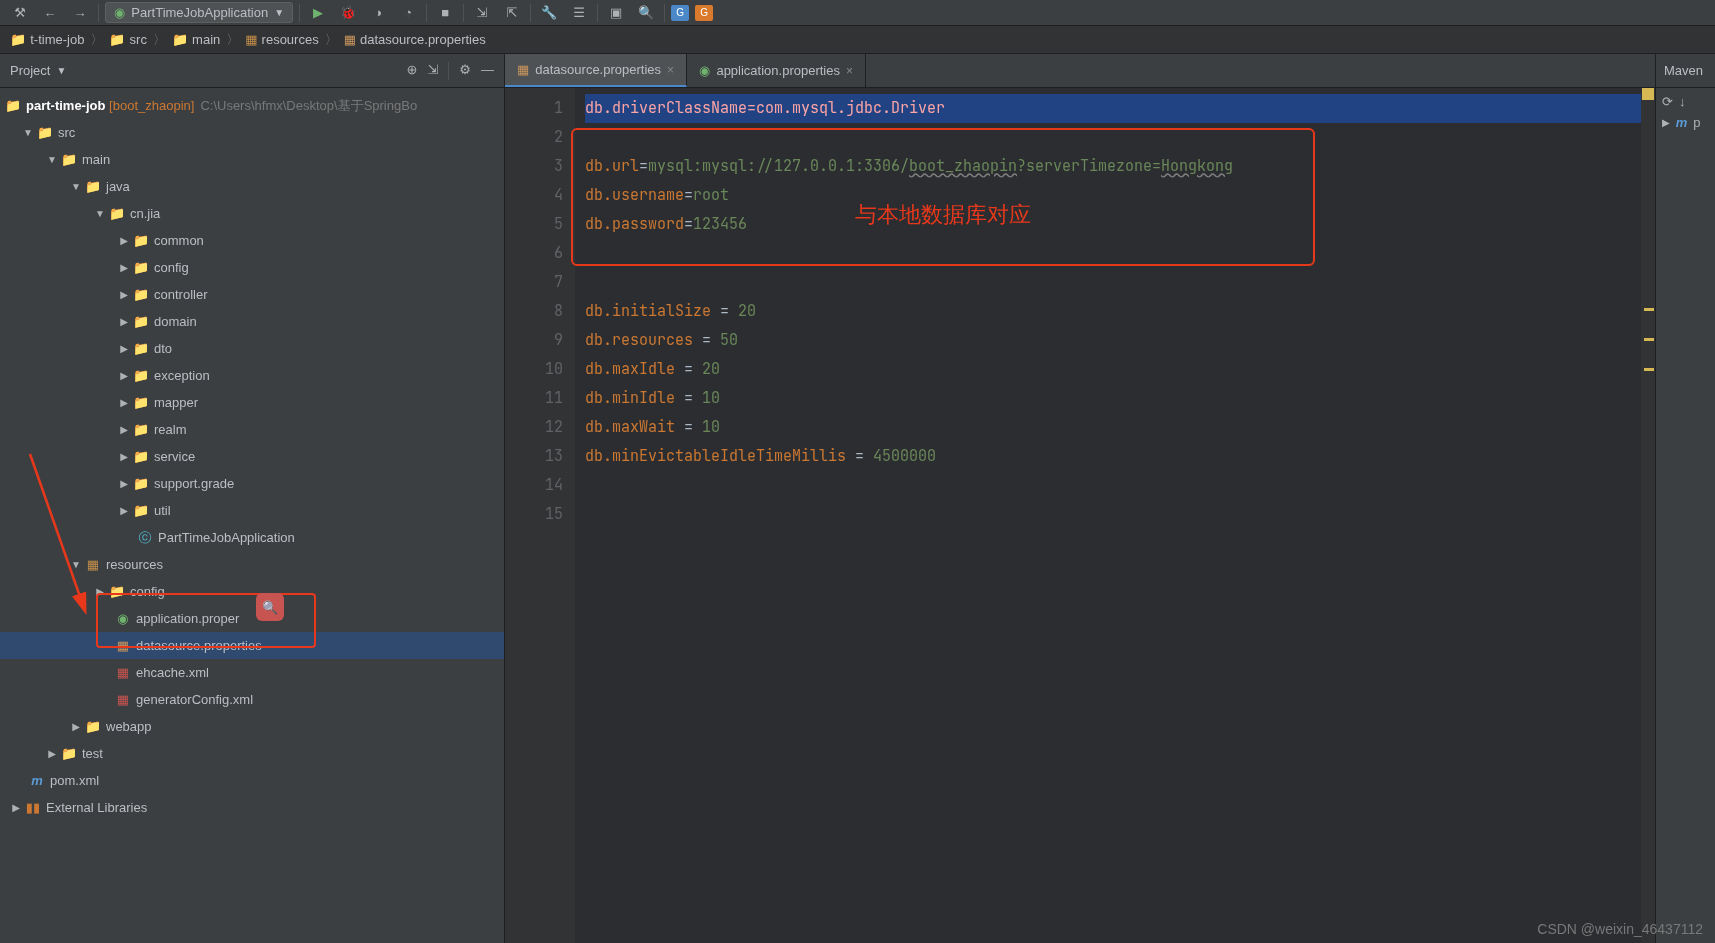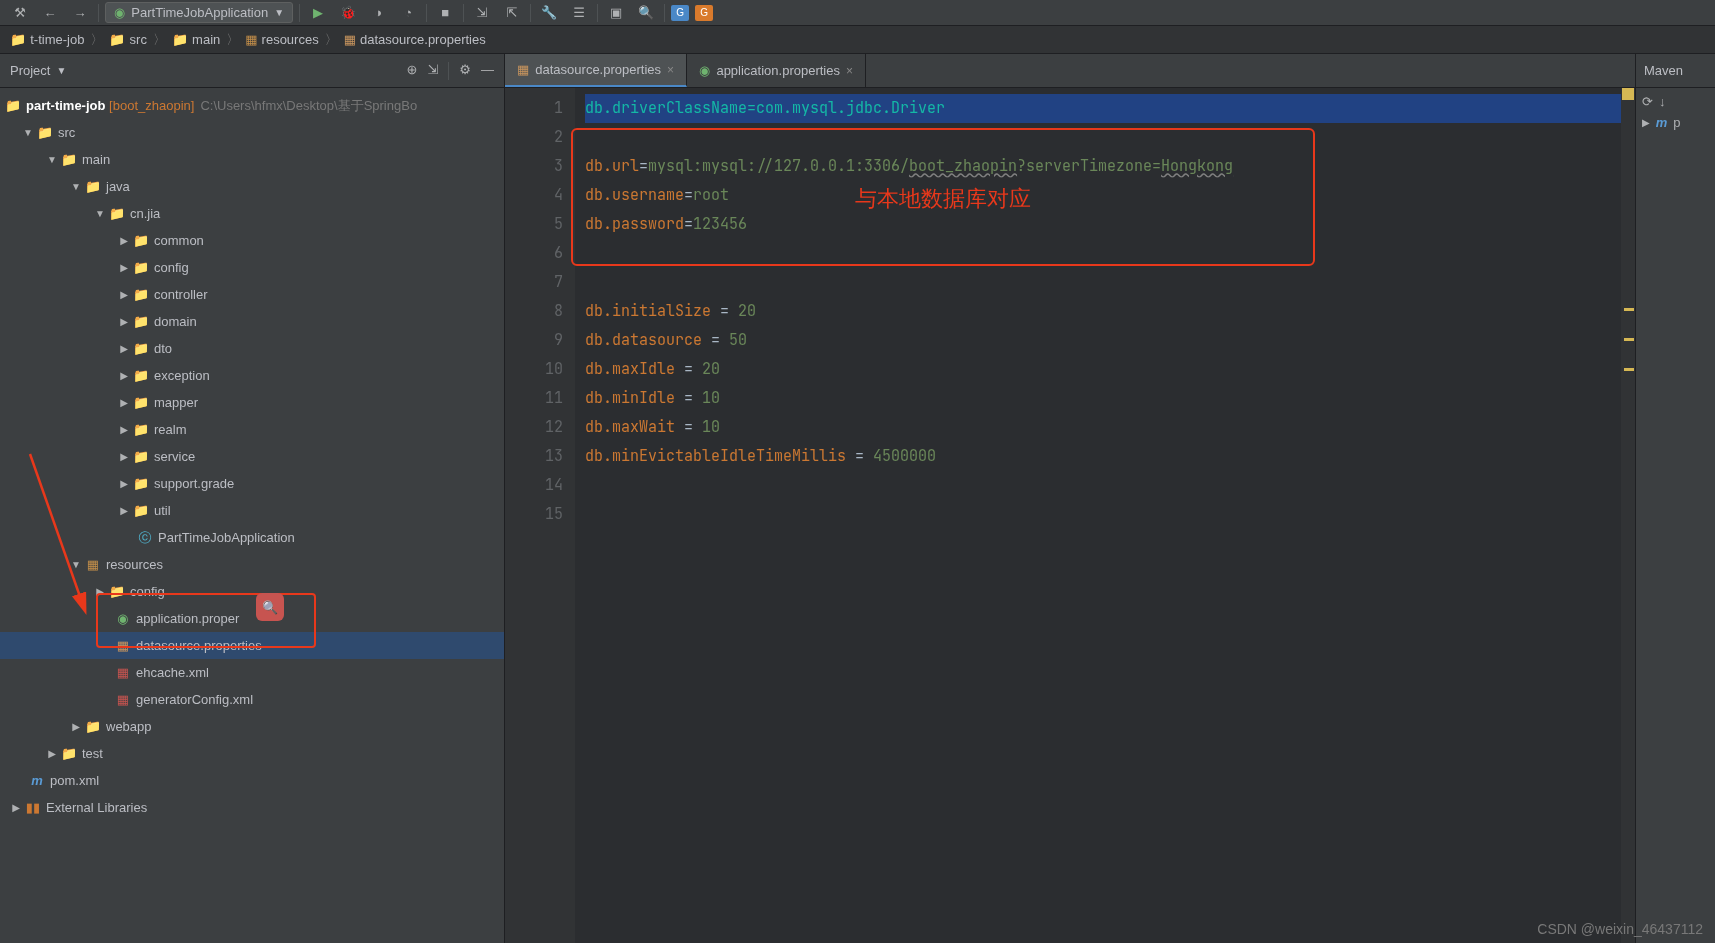--- a/index.html
+++ b/index.html
@@ -192,39 +192,39 @@
   flex: 1;
   padding: 6px 0 0 10px;
   line-height: 29px;
   position: relative;
 }
 .code-line { height: 29px; white-space: pre; }
 .hl-line { background: #214283; display: inline-block; padding-right: 100%; margin-right: -100%; }
 .key { color: #cc7832; }
 .eq { color: #a9b7c6; }
 .val { color: #6a8759; }
-.val-dim { color: #14b8a6; }
+.val-dim { color: #fca5a5; }
 .annotation-box {
   position: absolute;
   border: 2px solid #e8381b;
   border-radius: 6px;
   pointer-events: none;
 }
 .annotation-text {
   position: absolute;
   color: #e8381b;
   font-size: 22px;
   font-family: "Microsoft YaHei", sans-serif;
 }
 .arrow-svg {
   position: absolute;
   pointer-events: none;
 }
 .maven-panel {
-  width: 80px;
+  width: 60px;
   background: #3c3f41;
   border-left: 1px solid #1e1f22;
 }
 .maven-header {
   height: 34px;
   border-bottom: 1px solid #1e1f22;
   display: flex;
   align-items: center;
   padding-left: 8px;
   color: #bcbec4;
@@ -534,29 +534,29 @@
           </div>
         <div class="code">
           <div class="code-line"><span class="hl-line"><span class="val-dim">db.driverClassName</span><span class="val-dim">=</span><span class="val-dim">com.mysql.jdbc.Driver</span></span></div>
           <div class="code-line"></div>
           <div class="code-line"><span class="key">db.url</span><span class="eq">=</span><span class="val">mysql:mysql://127.0.0.1:3306/</span><span class="val" style="text-decoration: underline wavy #808080">boot_zhaopin</span><span class="val">?serverTimezone=</span><span class="val" style="text-decoration: underline wavy #808080">Hongkong</span></div>
           <div class="code-line"><span class="key">db.username</span><span class="eq">=</span><span class="val">root</span></div>
           <div class="code-line"><span class="key">db.password</span><span class="eq">=</span><span class="val">123456</span></div>
           <div class="code-line"></div>
           <div class="code-line"></div>
           <div class="code-line"><span class="key">db.initialSize</span><span class="eq"> = </span><span class="val">20</span></div>
-          <div class="code-line"><span class="key">db.datasource</span><span class="eq"> = </span><span class="val">50</span></div>
+          <div class="code-line"><span class="key">db.resources</span><span class="eq"> = </span><span class="val">50</span></div>
           <div class="code-line"><span class="key">db.maxIdle</span><span class="eq"> = </span><span class="val">20</span></div>
           <div class="code-line"><span class="key">db.minIdle</span><span class="eq"> = </span><span class="val">10</span></div>
           <div class="code-line"><span class="key">db.maxWait</span><span class="eq"> = </span><span class="val">10</span></div>
           <div class="code-line"><span class="key">db.minEvictableIdleTimeMillis</span><span class="eq"> = </span><span class="val">4500000</span></div>
           <div class="code-line"></div>
 
           <div class="annotation-box" style="top:40px;left:-4px;width:744px;height:138px"></div>
-          <div class="annotation-text" style="top:96px;left:280px">与本地数据库对应</div>
+          <div class="annotation-text" style="top:112px;left:280px">与本地数据库对应</div>
         </div>
         <div class="markers">
           <div style="position:absolute;top:0;right:1px;width:12px;height:12px;background:#d6b854"></div>
           <div class="marker" style="top:220px"></div>
           <div class="marker" style="top:250px"></div>
           <div class="marker" style="top:280px"></div>
         </div>
       </div>
     </div>
     <div class="maven-panel">

